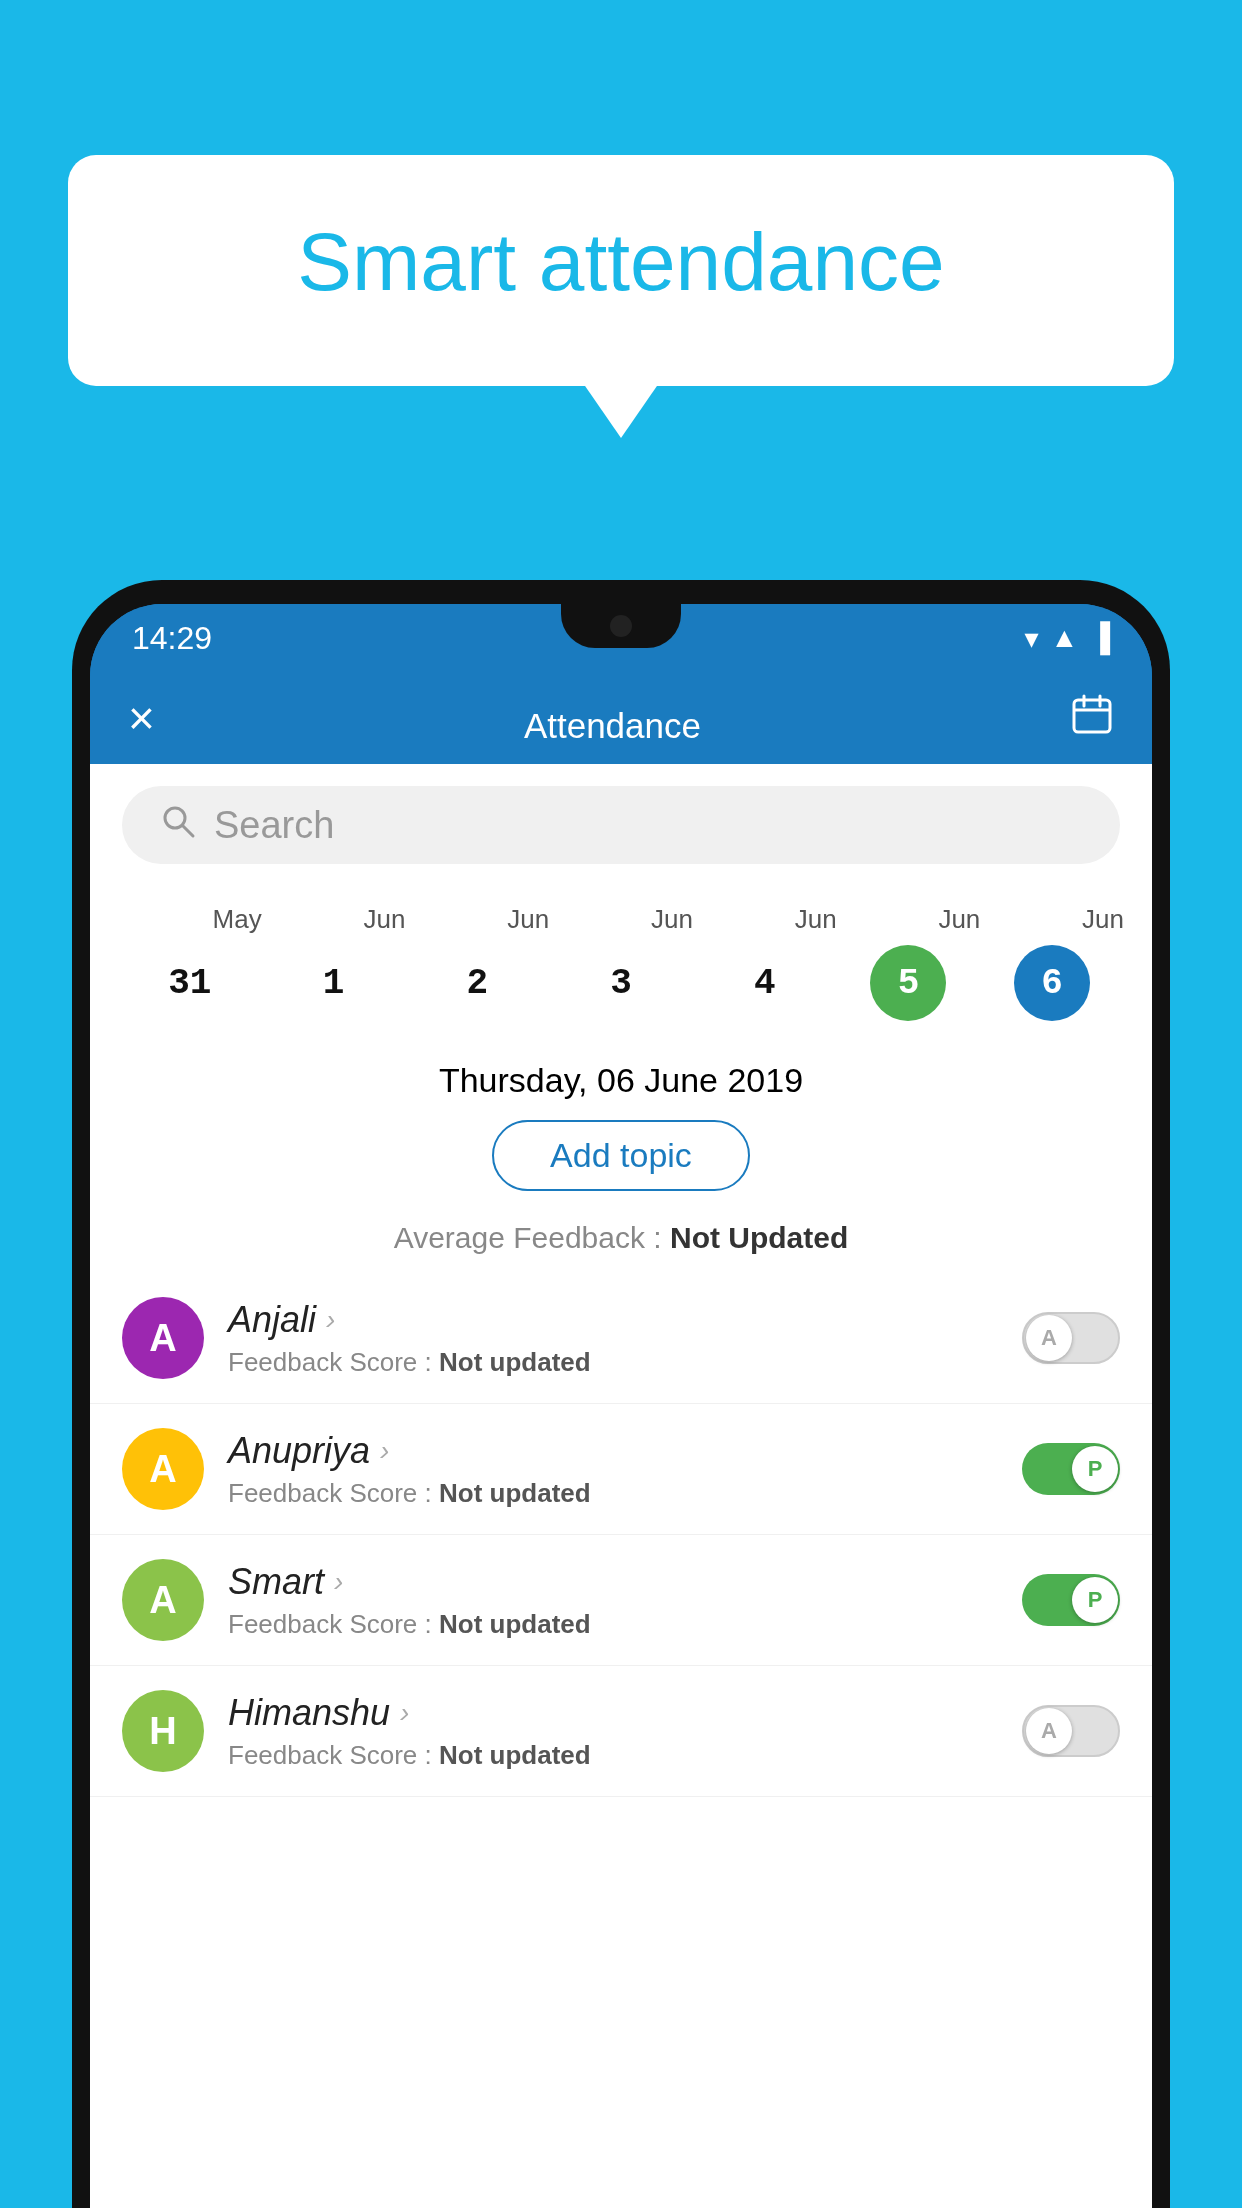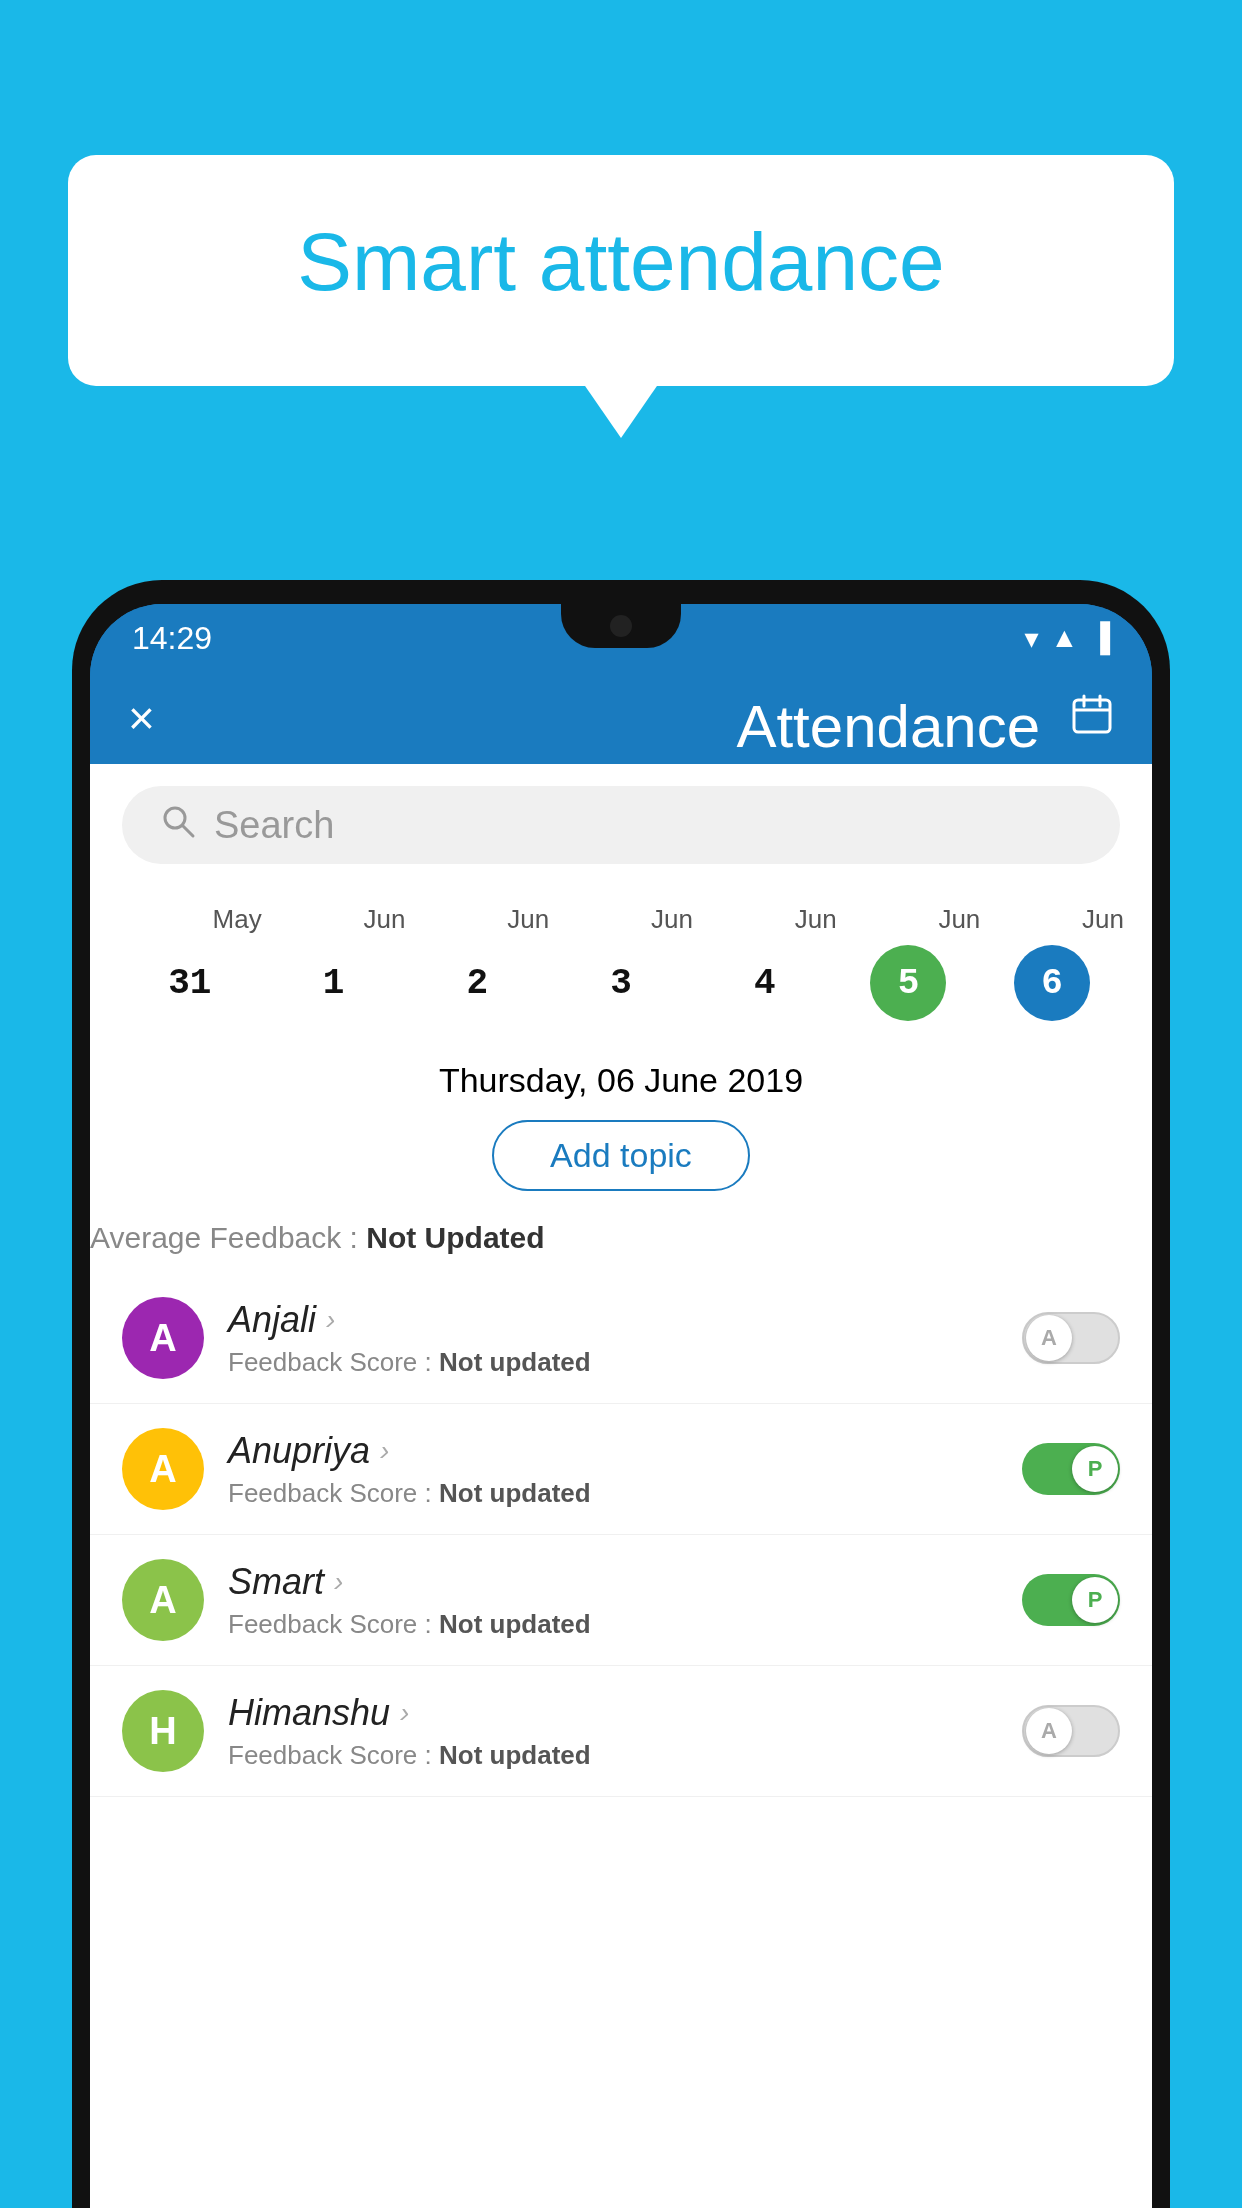--- a/index.html
+++ b/index.html
@@ -124,24 +124,24 @@
       gap: 30px;
     }
     .header-close {
       color: white;
       font-size: 46px;
       font-weight: 300;
       cursor: pointer;
     }
     .header-title {
       color: white;
-      font-size: 60px;
+      font-size: 35px;
       font-weight: 400;
       flex: 1;
-      text-align: right;
+      text-align: center;
       margin-top: 16px;
     }
     .header-calendar {
       color: white;
       font-size: 40px;
     }
 
     
     .app-content {
       background: white;
@@ -227,21 +227,21 @@
       color: #1a7bbf;
       border-radius: 50px;
       padding: 14px 56px;
       font-size: 34px;
       cursor: pointer;
       width: fit-content;
     }
 
     
     .avg-feedback {
-      text-align: left;
+      text-align: center;
       font-size: 30px;
       color: #888;
       padding: 8px 0 18px;
       background: white;
     }
     .avg-feedback strong {
       color: #333;
       font-weight: 600;
     }
 

